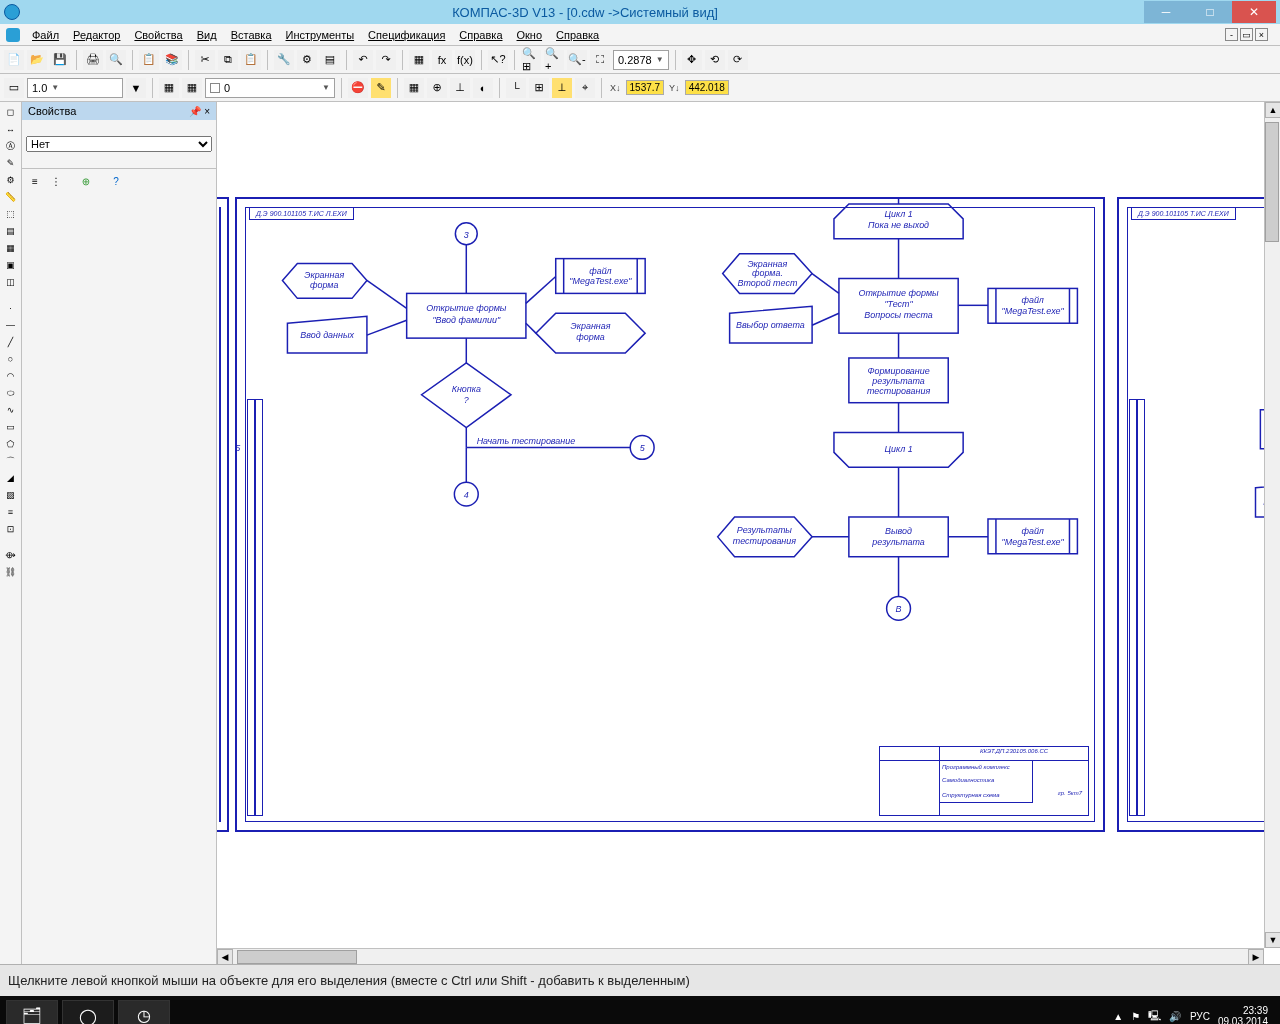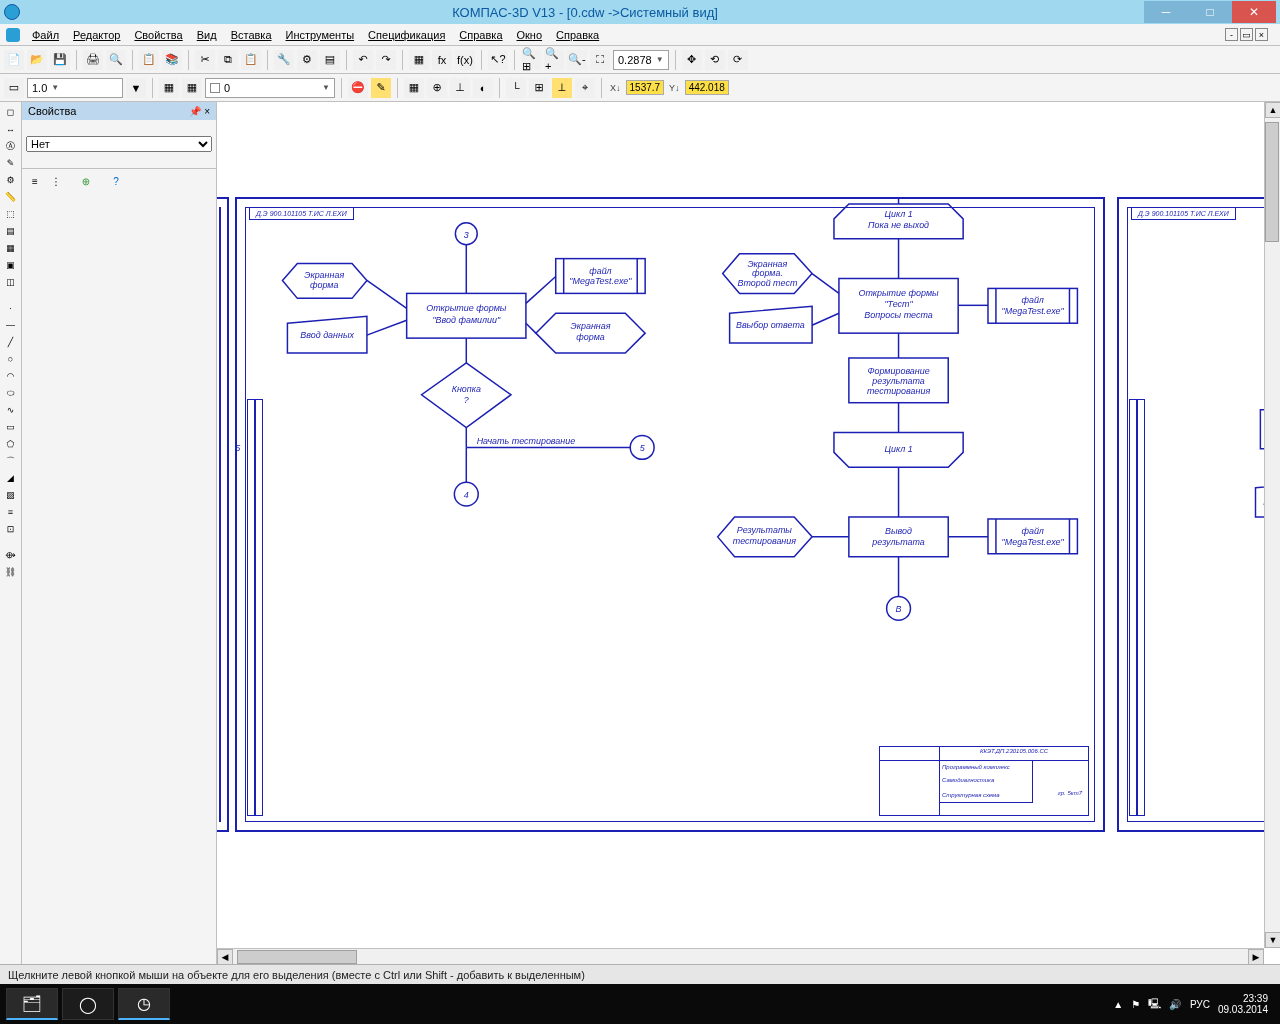--- a/index.html
+++ b/index.html
@@ -59,21 +59,21 @@
 .titleblock div{position:absolute;}
 
 
 .hscroll { position:absolute; left:0; right:16px; bottom:0; height:16px; background:#f0f0f0; border-top:1px solid #c0c0c0; display:flex; align-items:center;}
 .hscroll .sbtn,.vscroll .sbtn{width:16px;height:16px;background:#e5e5e5;border:1px solid #b0b0b0;display:flex;align-items:center;justify-content:center;font-size:9px;}
 .hscroll .thumb{height:14px;width:120px;margin-left:4px;background:#cdcdcd;border:1px solid #a0a0a0;}
 .vscroll { position:absolute; right:0; top:0; bottom:16px; width:16px; background:#f0f0f0; border-left:1px solid #c0c0c0; display:flex; flex-direction:column;}
 .vscroll .thumb{width:14px;height:120px;margin-top:4px;background:#cdcdcd;border:1px solid #a0a0a0;}
 
 
-.statusbar { height:20px; background:#e6e6e6; border-top:1px solid #b0b0b0; padding:2px 8px; font-size:11px; color:#222; display:flex; align-items:center;}
+.statusbar { height:32px; background:#e6e6e6; border-top:1px solid #b0b0b0; padding:2px 8px; font-size:13px; color:#222; display:flex; align-items:center;}
 
 
 .taskbar { height:40px; background:#0a0a0a; display:flex; align-items:center; padding:0 6px; gap:4px; color:#fff; position:relative;}
 .taskbar .tbitem { width:52px; height:32px; background:#1c1c1c; border:1px solid #333; display:flex; align-items:center; justify-content:center; font-size:16px;}
 .taskbar .tbitem.active{background:#2a2a2a;border-bottom:2px solid #4ab4ff;}
 .taskbar .tray { margin-left:auto; display:flex; align-items:center; gap:8px; font-size:10px; padding-right:6px;}
 .taskbar .clock{text-align:right; line-height:1.1;}
 </style>
 </head>
 <body>

